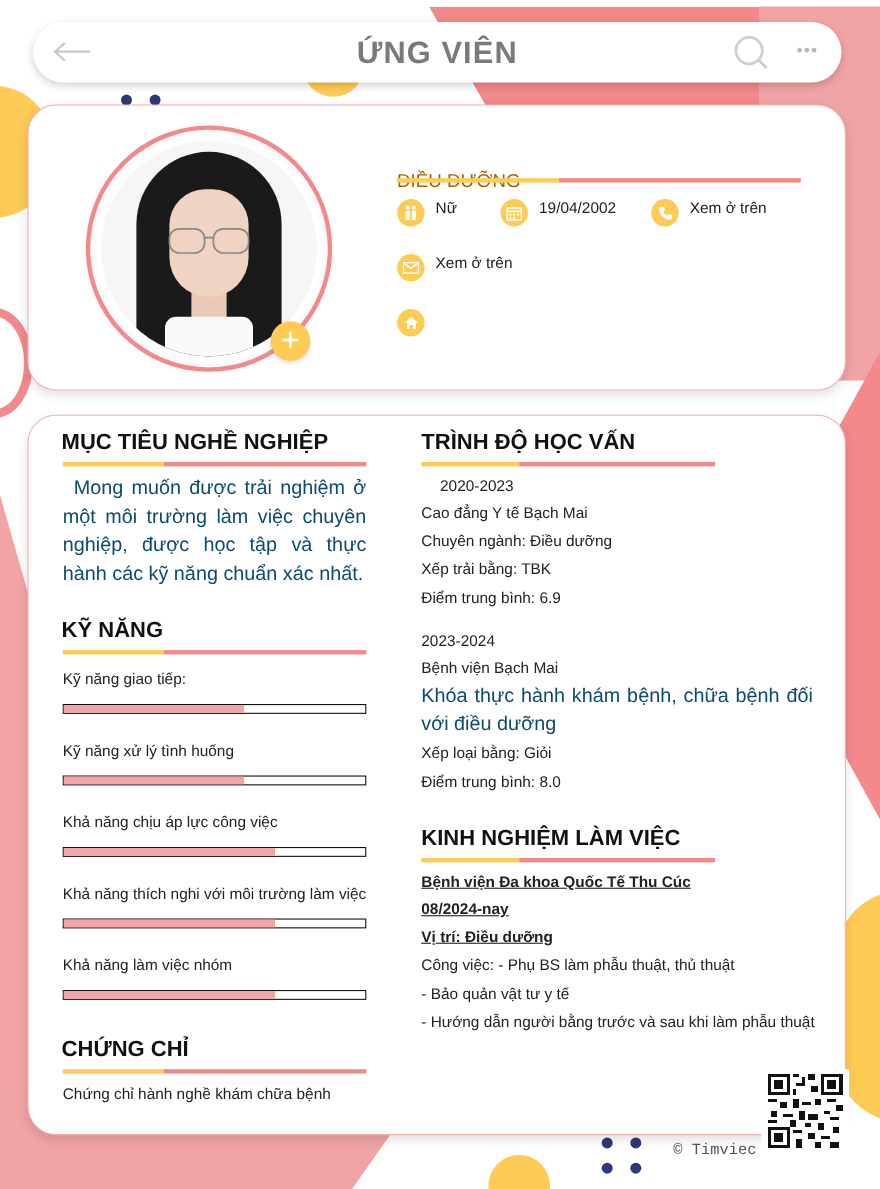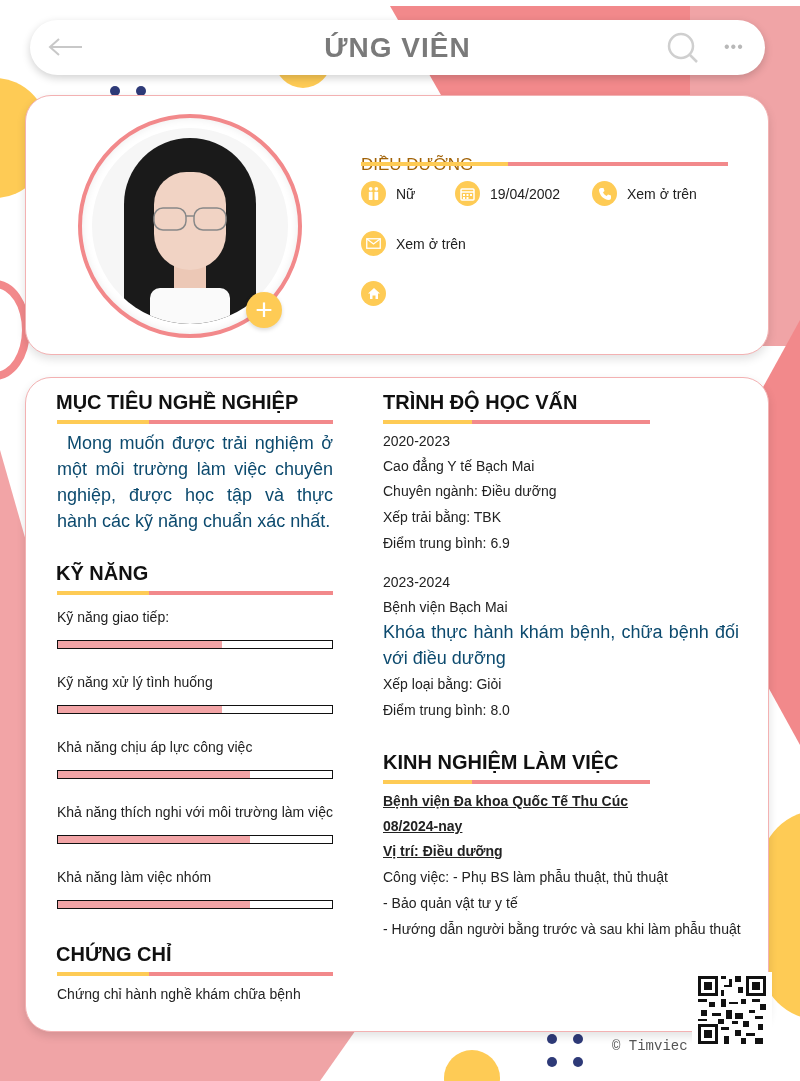--- a/index.html
+++ b/index.html
@@ -129,21 +129,21 @@
     position: absolute; left: 335px; top: 38px;
     font-size: 17px; font-weight: normal; color: #a16207; margin-top: 21px;
   }
   .underline {
     position: absolute; height: 4px; display: flex;
   }
   .underline .y { background: #fecb55; height: 100%; }
   .underline .p { background: #f2898b; height: 100%; flex: 1; }
 
   .info {
-    position: absolute; display: flex; align-items: center; font-size: 14px; color: #222;
+    position: absolute; display: flex; align-items: flex-start; font-size: 14px; color: #222;
   }
   .info .ico {
     width: 25px; height: 25px; border-radius: 50%; background: #fecb55;
     display: flex; align-items: center; justify-content: center; margin-right: 10px; flex: none;
   }
 
   
   .sec-title {
     position: absolute; font-size: 20px; font-weight: bold; color: #111; white-space: nowrap;
   }
@@ -326,21 +326,21 @@
     <div class="y" style="width:92px"></div>
       <div class="p"></div>
   </div>
   <div class="line" style="left:31px;top:608px">Chứng chỉ hành nghề khám chữa bệnh</div>
 
   <div class="sec-title" style="left:357px;top:13px">TRÌNH ĐỘ HỌC VẤN</div>
   <div class="underline" style="left:357px;top:42px;width:267px">
     <div class="y" style="width:89px"></div>
       <div class="p"></div>
   </div>
-  <div class="line" style="left:357px;top:55px">2020-2023</div>
+  <div class="line" style="left:374px;top:55px">2020-2023</div>
   <div class="line" style="left:357px;top:80px">Cao đẳng Y tế Bạch Mai</div>
   <div class="line" style="left:357px;top:105px">Chuyên ngành: Điều dưỡng</div>
   <div class="line" style="left:357px;top:131px">Xếp trải bằng: TBK</div>
   <div class="line" style="left:357px;top:157px">Điểm trung bình: 6.9</div>
 
   <div class="line" style="left:357px;top:196px">2023-2024</div>
   <div class="line" style="left:357px;top:221px">Bệnh viện Bạch Mai</div>
   <div class="text justify" style="left:357px;top:241px;width:356px">Khóa thực hành khám bệnh, chữa bệnh đối với điều dưỡng</div>
   <div class="line" style="left:357px;top:298px">Xếp loại bằng: Giỏi</div>
   <div class="line" style="left:357px;top:324px">Điểm trung bình: 8.0</div>

